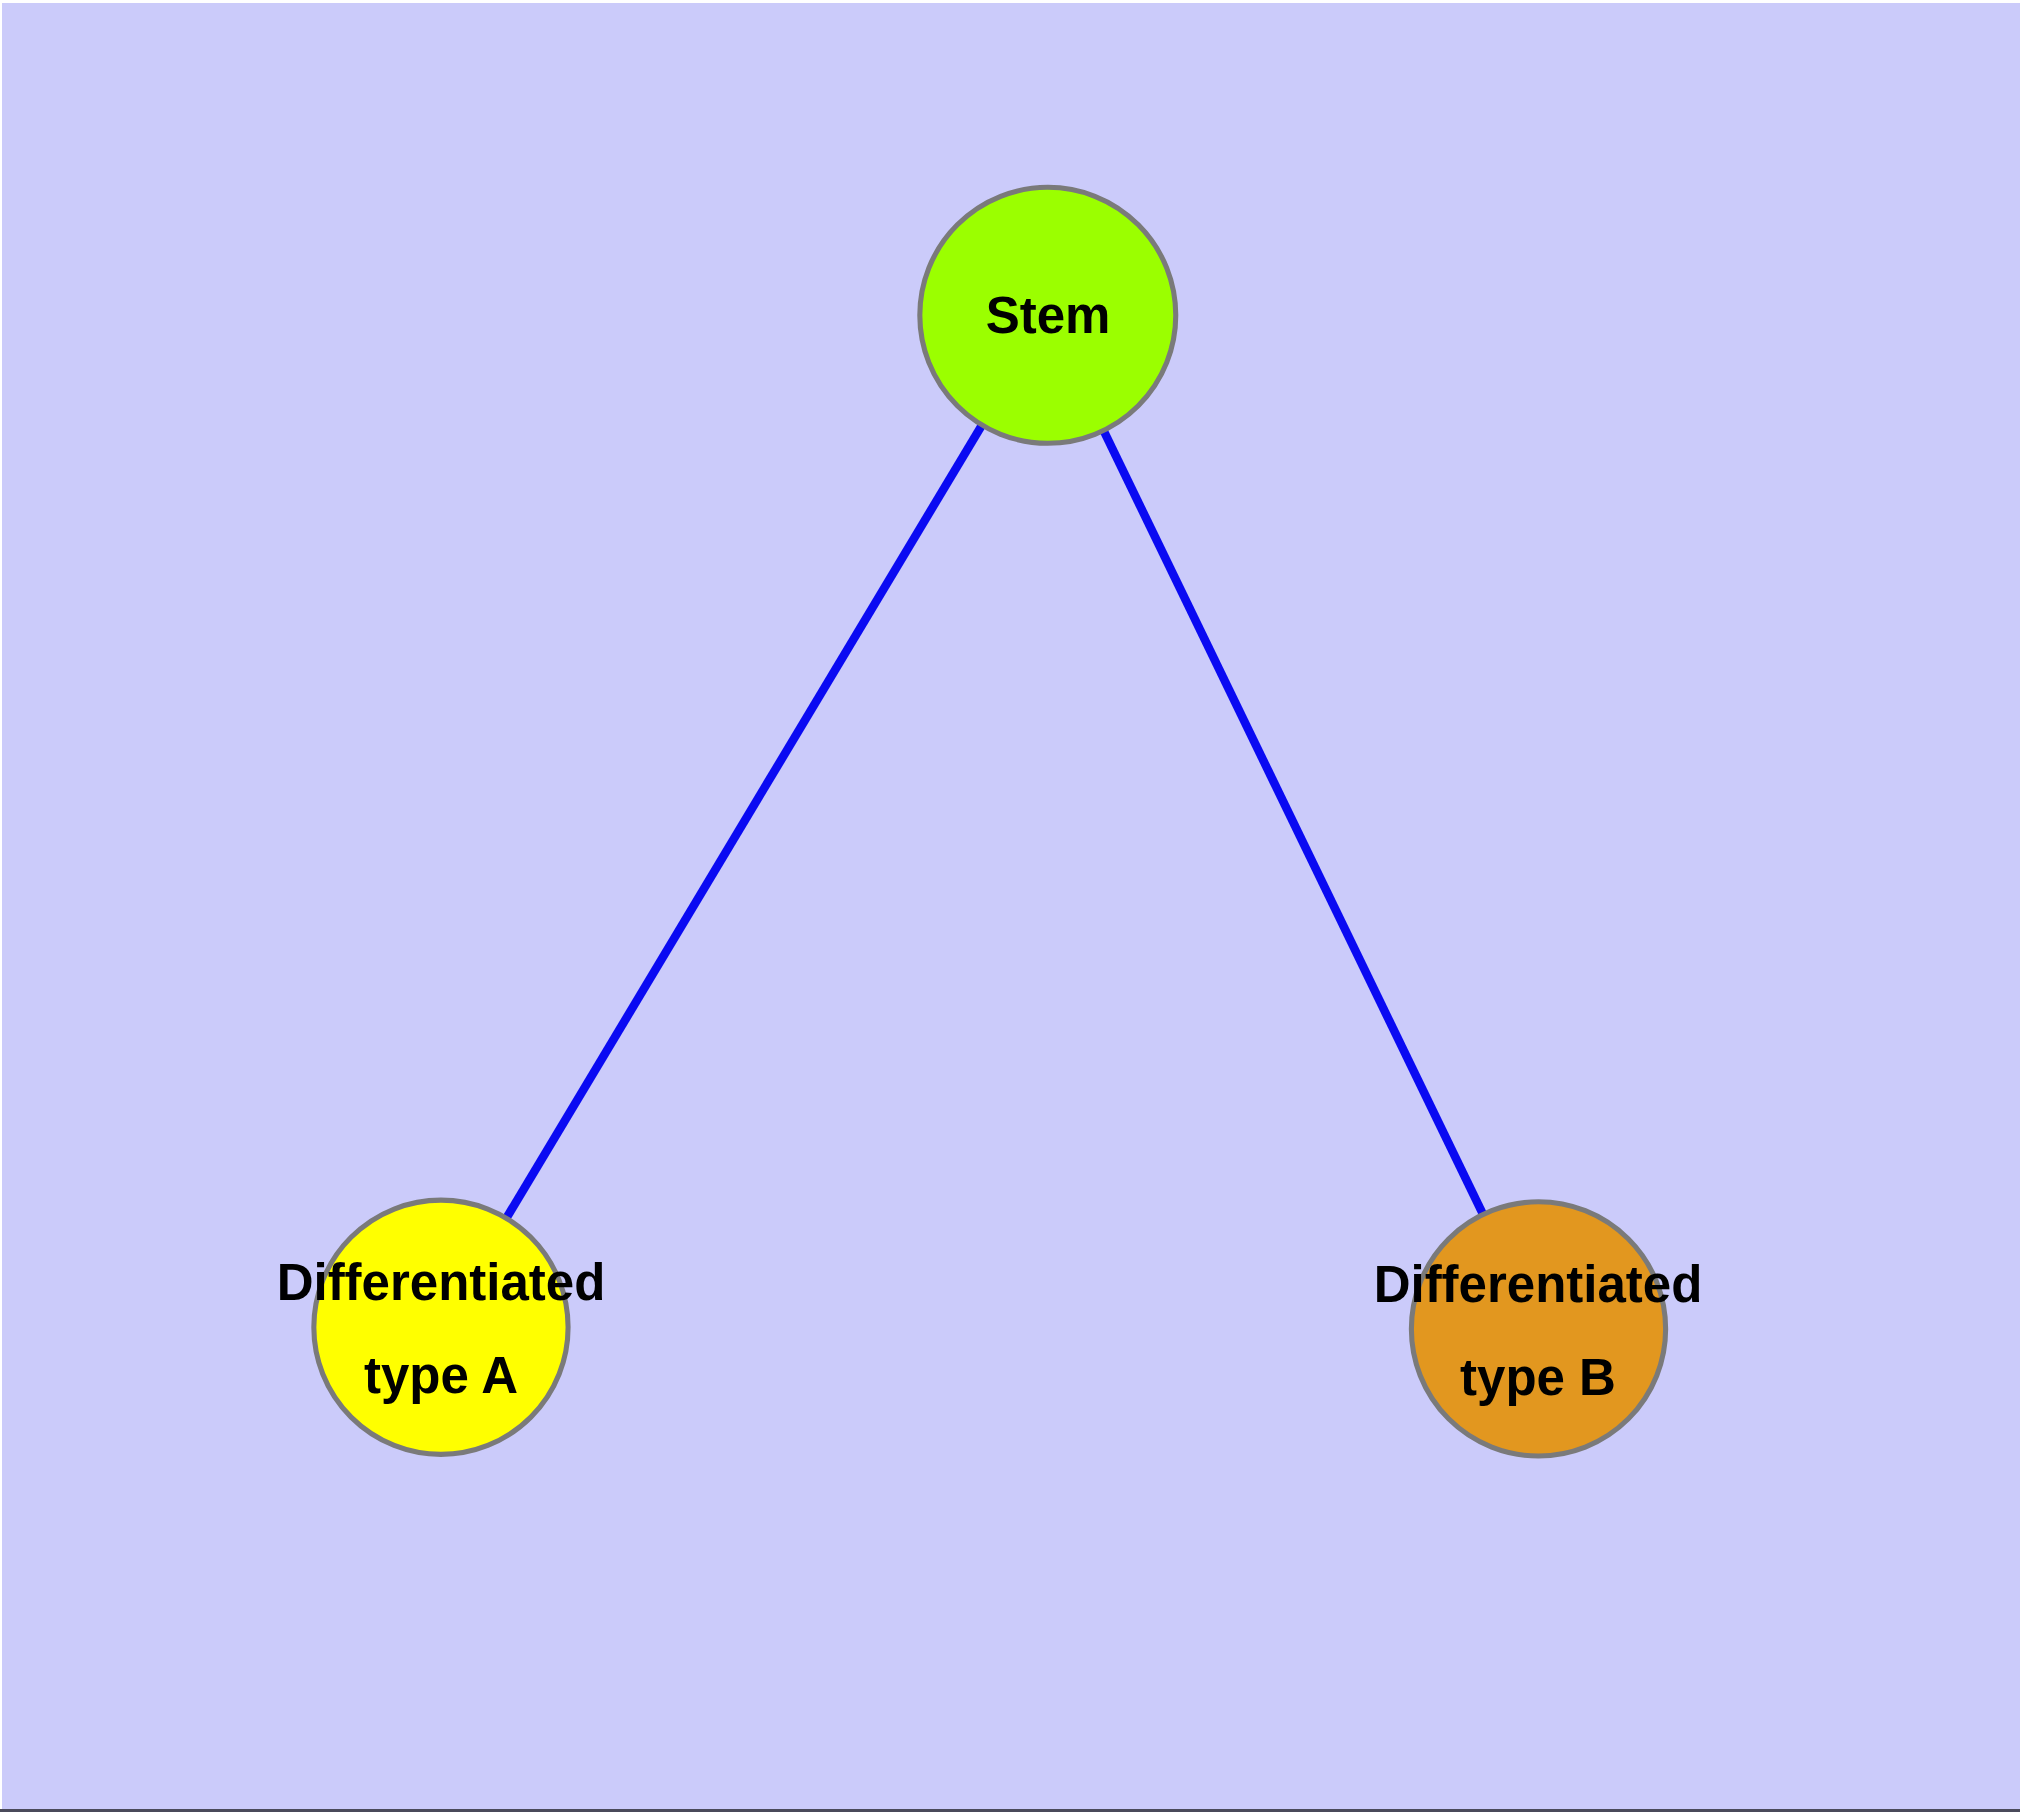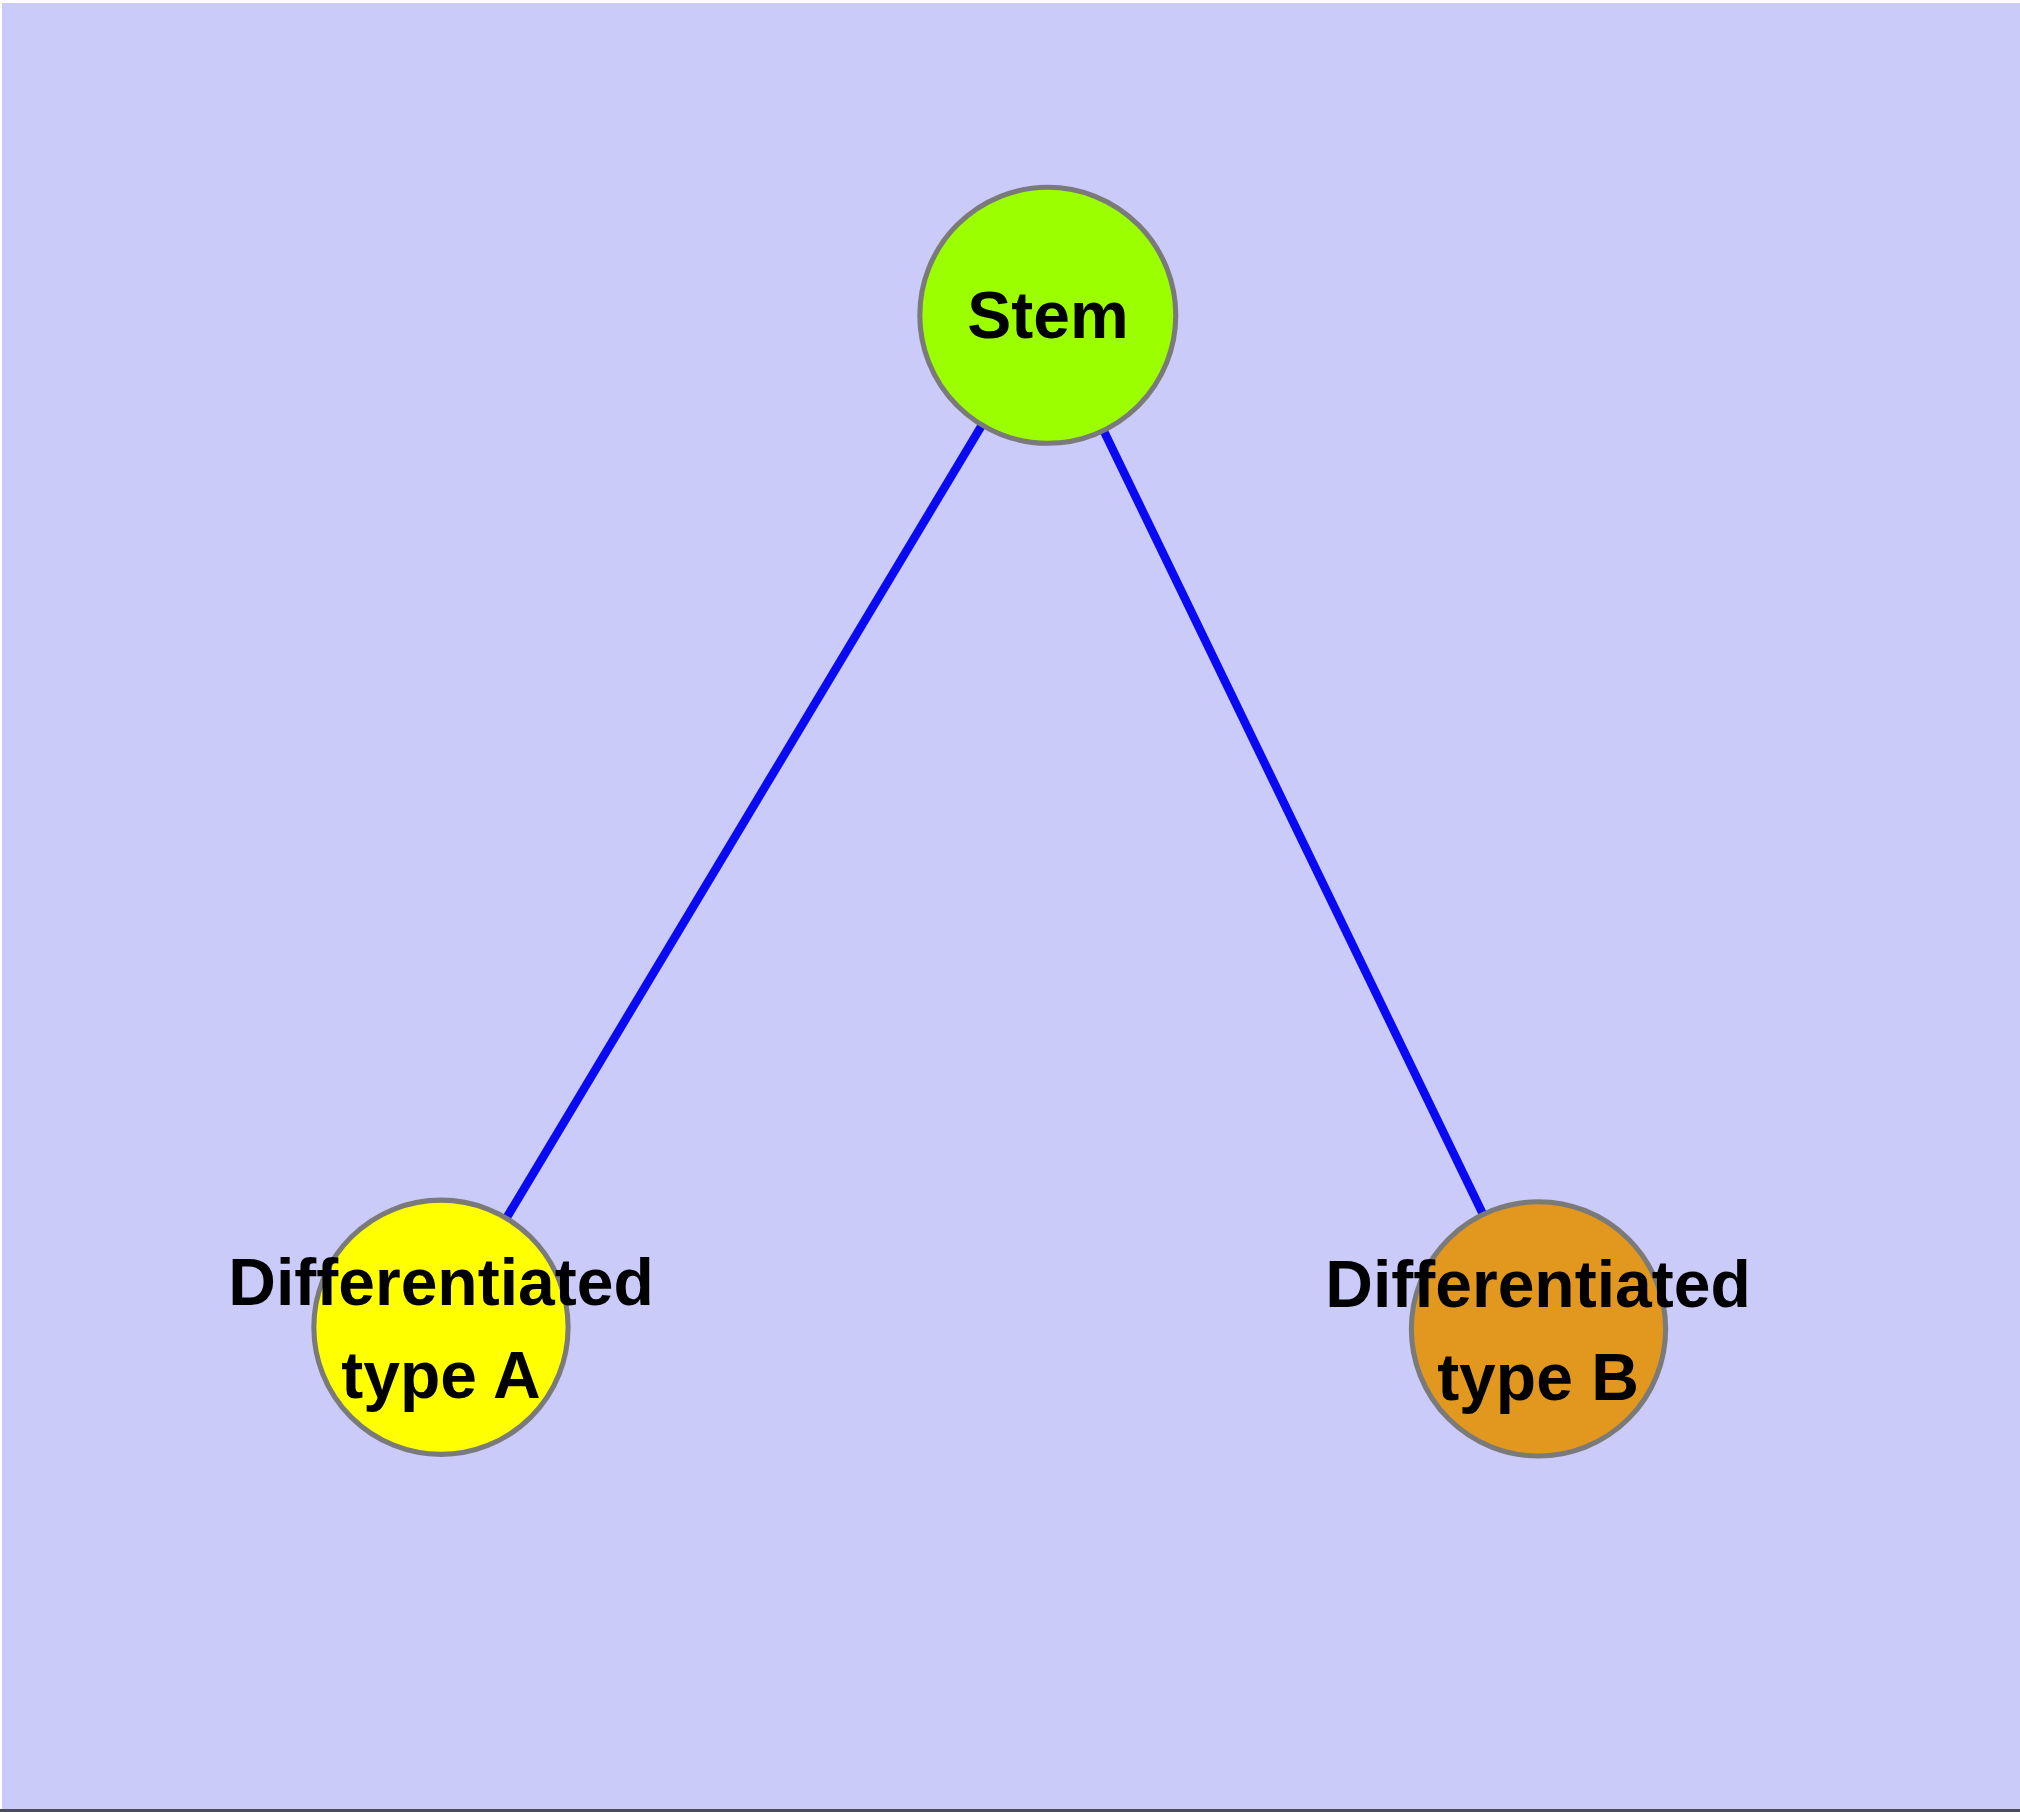--- a/index.html
+++ b/index.html
@@ -26,21 +26,21 @@
     stroke-linecap: butt;
   }
   .node {
     stroke: #7a7a7a;
     stroke-width: 6px;
   }
   .node-label {
     position: absolute;
     transform: translate(-50%, -50%);
     color: #000000;
-    font-size: 66px;
+    font-size: 51px;
     line-height: 93px;
     font-weight: bold;
     text-align: center;
     white-space: pre-line;
     pointer-events: none;
   }
   .top-strip {
     position: absolute;
     left: 0; top: 0;
     width: 100%; height: 3.4px;

